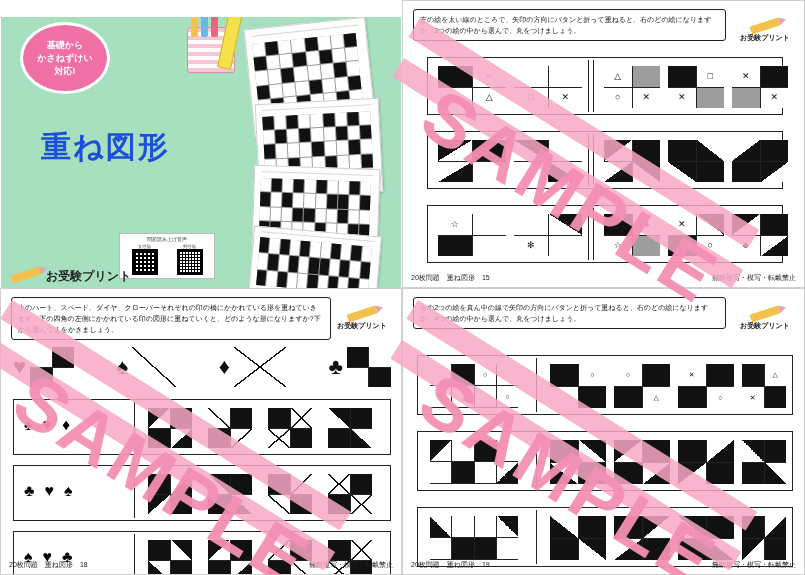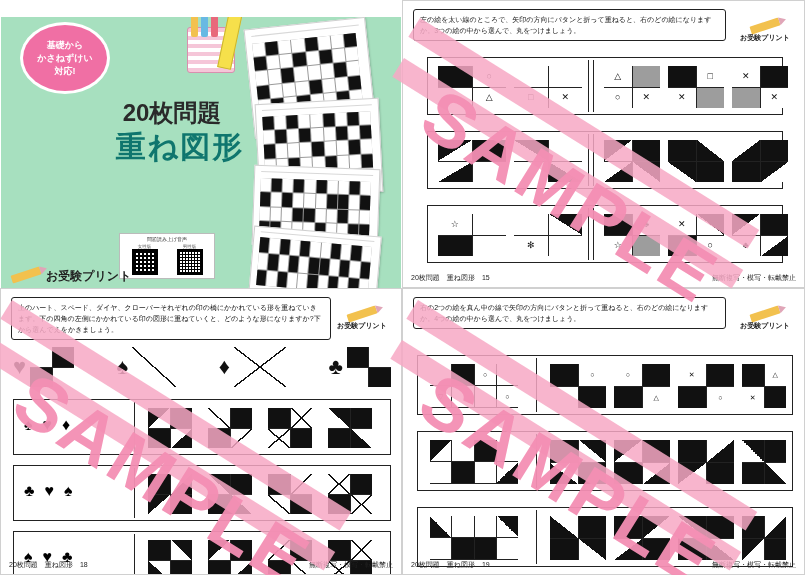--- a/index.html
+++ b/index.html
@@ -25,22 +25,22 @@
     color:#fff;font-size:9px;line-height:13px;font-weight:bold;
     display:flex;align-items:center;justify-content:center;text-align:center;
     box-shadow:0 0 0 3px #fff;
   }
   #cover .badge span{display:block;}
   #cover .title-main{
     position:absolute;left:56px;top:80px;width:230px;
     font-size:24px;font-weight:bold;color:#2a2a2a;text-align:center;
   }
   #cover .title-big{
-    position:absolute;left:64px;top:110px;width:230px;
-    font-size:30px;font-weight:bold;color:#0f766e;text-align:center;letter-spacing:2px;
+    position:absolute;left:40px;top:110px;width:230px;
+    font-size:30px;font-weight:bold;color:#1d4ed8;letter-spacing:2px;
   }
   #cover .title-sub{
     position:absolute;left:56px;top:146px;width:230px;
     font-size:14px;color:#222;text-align:center;letter-spacing:1px;
   }
   #cover .badge2{
     position:absolute;left:14px;top:178px;width:100px;height:62px;
     background:#f8bdd4;border-radius:50%;
     color:#b0265c;font-size:8.5px;line-height:12px;font-weight:bold;
     display:flex;align-items:center;justify-content:center;text-align:center;
@@ -356,21 +356,20 @@
   </div>
 
   <div class="badge">
     <div>
       <span>基礎から</span>
       <span>かさねずけい</span>
       <span>対応!</span>
     </div>
   </div>
 
-  <div class="title-main">20枚問題</div>
   <div class="title-big">重ね図形</div>
 
 
   <div class="qrbox">
     <div class="qtitle">問題読み上げ音声</div>
     <div style="display:flex;justify-content:space-around;margin-top:1px;">
       <div>
         <div class="qrlabel">女性版</div>
         <div class="qr"></div>
       </div>

